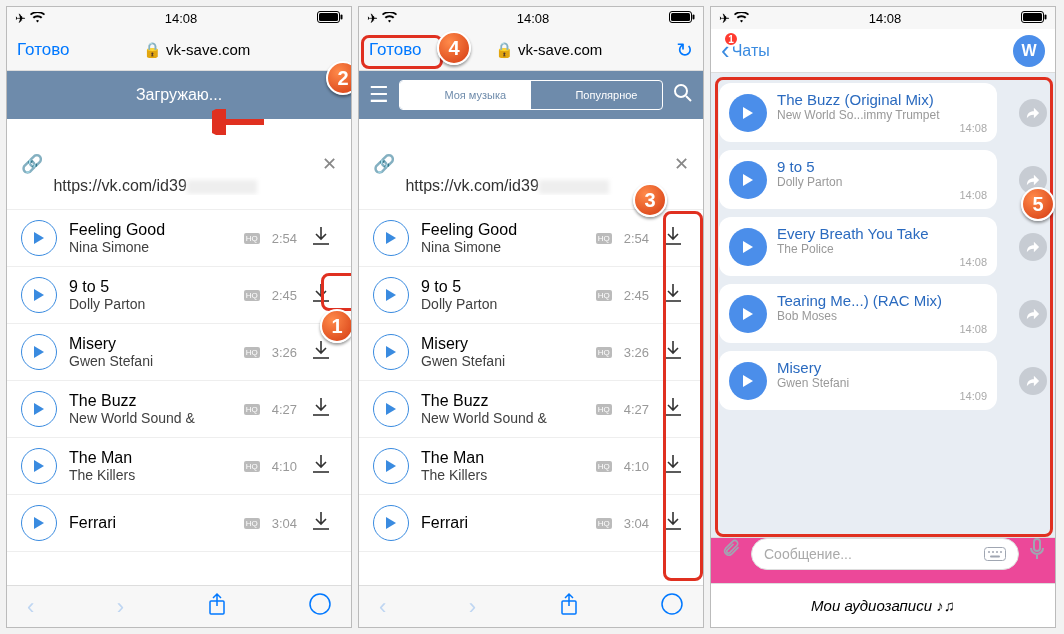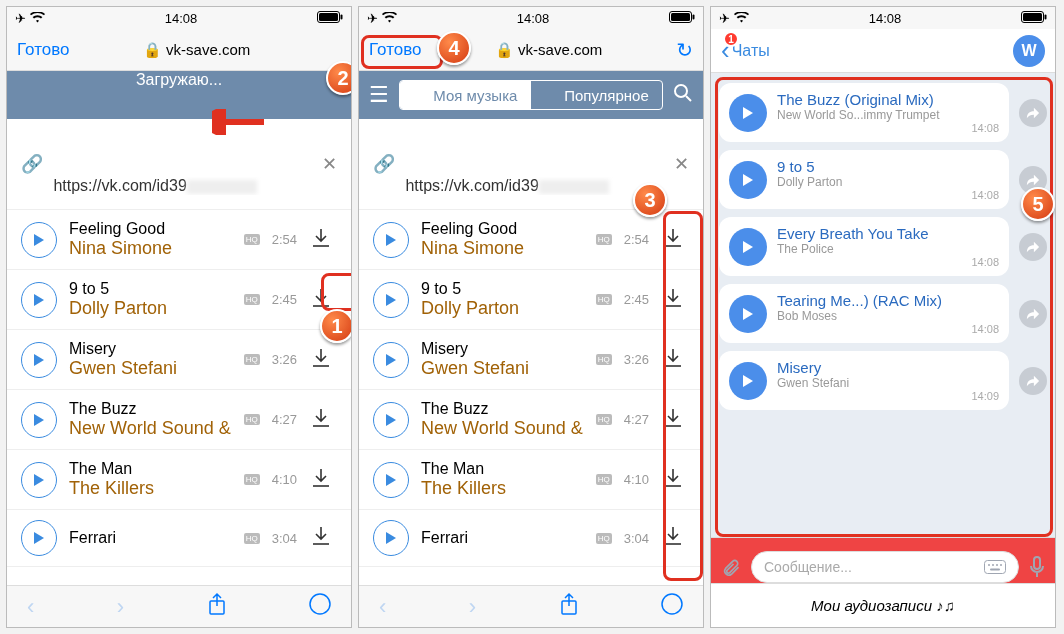--- a/index.html
+++ b/index.html
@@ -45,20 +45,21 @@
   }
   .done { color:#0078ff; font-size:17px; }
   .refresh { color:#0078ff; font-size:20px; }
   .addr { flex:1; text-align:center; font-size:15px; color:#000; display:flex; align-items:center; justify-content:center; gap:4px;}
   
   .loading-bar {
     height: 48px;
     background: #6e8bab;
     color:#fff;
     display:flex;
+    align-items:center;
     justify-content:center;
     font-size:16px;
   }
   
   .tabs-bar {
     height:48px;
     background:#6e8bab;
     display:flex;
     align-items:center;
     gap:10px;
@@ -72,21 +73,21 @@
     border:1px solid #fff;
     border-radius:4px;
     overflow:hidden;
     height:30px;
   }
   .seg {
     flex:1;
     display:flex;
     align-items:center;
     justify-content:center;
-    font-size:15px;
+    font-size:11px;
     color:#fff;
     padding-left:20px;
   }
   .seg.active { background:#fff; color:#6e8bab; }
   .search-ic { color:#fff; font-size:20px; }
   
   .url-row {
     display:flex;
     align-items:center;
     gap:10px;
@@ -114,21 +115,21 @@
   }
   .play {
     width:36px;height:36px;border:1px solid #3a8be0;border-radius:50%;
     display:flex;align-items:center;justify-content:center;
     color:#3a8be0;
     flex-shrink:0;
   }
   .play svg{width:14px;height:14px;}
   .tmeta { flex:1; min-width:0;}
   .title { font-weight:400; font-size:16px; color:#000; white-space:nowrap; overflow:hidden; text-overflow:ellipsis;}
-  .artist { font-size:18px; color:#a16207; white-space:nowrap; overflow:hidden; text-overflow:ellipsis;}
+  .artist { font-size:14px; color:#404040; white-space:nowrap; overflow:hidden; text-overflow:ellipsis;}
   .hq {
     font-size:8px; color:#fff; background:#bbb; border-radius:2px; padding:1px 2px;flex-shrink:0;
   }
   .dur { font-size:13px;color:#999; flex-shrink:0;}
   .dl {
     width:28px;height:28px;color:#333;flex-shrink:0;
   }
   .dl svg{width:24px;height:24px;}
   
   .btoolbar {
@@ -153,43 +154,43 @@
     width:32px;height:32px;background:#4b8eea;border-radius:50%;
     color:#fff;display:flex;align-items:center;justify-content:center;font-weight:700;font-size:16px;
   }
   .chat {
     flex:1;
     background:#e8edf3;
     padding:10px 8px;
     overflow:hidden;
   }
   .msg {
-    display:flex;align-items:center;gap:10px;margin-bottom:8px;
+    display:flex;align-items:center;gap:22px;margin-bottom:8px;
   }
   .bubble{
     background:#fff;border-radius:12px;padding:8px 10px;flex:1;
     display:flex;align-items:center;gap:10px;
   }
   .mplay{
     width:38px;height:38px;background:#4b8eea;border-radius:50%;
     display:flex;align-items:center;justify-content:center;color:#fff;flex-shrink:0;
   }
   .mplay svg{width:14px;height:14px;}
   .mmeta{flex:1;min-width:0;}
   .mtitle{color:#2a6abf;font-size:15px;white-space:nowrap;overflow:hidden;text-overflow:ellipsis;}
   .martist{color:#999;font-size:12px;white-space:nowrap;overflow:hidden;text-overflow:ellipsis;}
   .mtime{color:#aaa;font-size:11px;text-align:right;}
   .fwd{
     width:28px;height:28px;background:#c7ccd3;border-radius:50%;
     display:flex;align-items:center;justify-content:center;color:#fff;flex-shrink:0;
   }
   .fwd svg{width:14px;height:14px;}
   .chat-input{
-    height:46px;background:#ef4444;border-top:1px solid #ddd;
-    display:flex;align-items:flex-end;gap:10px;padding:0 10px;
+    height:46px;background:#ec4899;border-top:1px solid #ddd;
+    display:flex;align-items:flex-start;gap:10px;padding:0 10px;
   }
   .ci-attach,.ci-kbd,.ci-mic{color:#a0a6b2;font-size:20px;flex-shrink:0;}
   .ci-field{
     flex:1;height:32px;border:1px solid #ddd;border-radius:16px;background:#fff;
     padding:0 12px;font-size:14px;color:#aaa;display:flex;align-items:center;
   }
   .audio-btn {
     height:44px;background:#fff;display:flex;align-items:center;justify-content:center;
     font-size:15px;border-top:1px solid #ddd;font-style:italic;
   }

